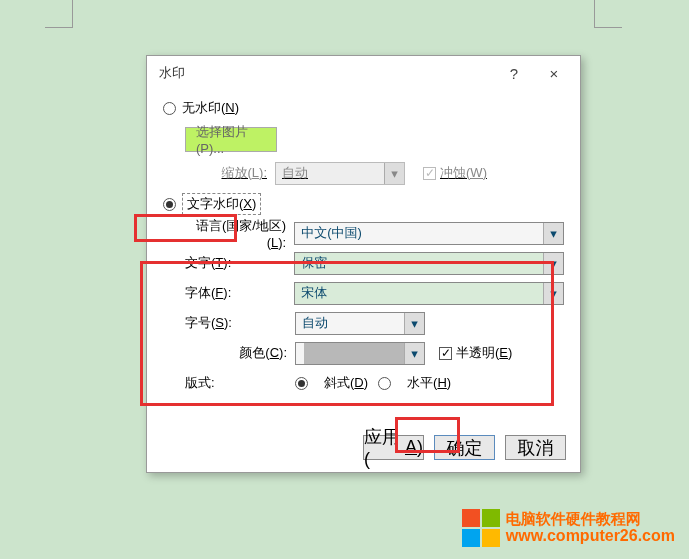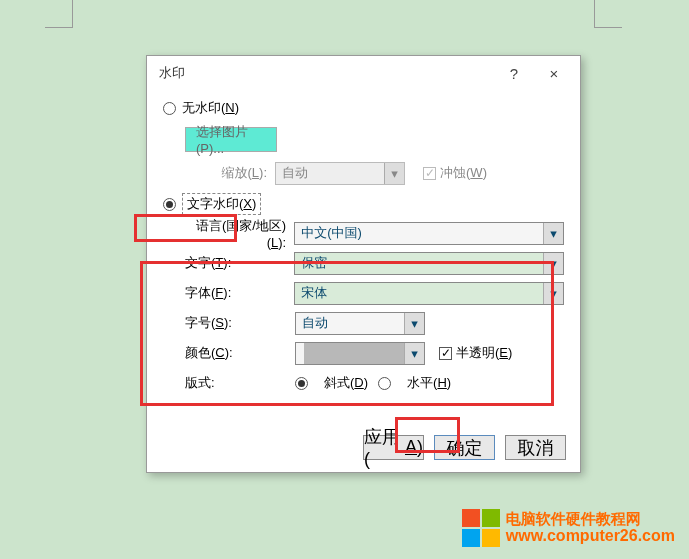--- a/index.html
+++ b/index.html
@@ -83,21 +83,21 @@
       display: inline-flex;
       align-items: center;
       justify-content: center;
       height: 25px;
       padding: 0 10px;
       border: 1px solid #aaa;
       background: #e8e8e8;
       color: #888;
       font-size: 13px;
     }
-    .btn.dark { background: #5eead4; color: #666; }
+    .btn.dark { background: #bef264; color: #666; }
 
     .row {
       display: flex;
       align-items: center;
       height: 30px;
     }
     .row .lbl {
       width: 110px;
       text-align: right;
       padding-right: 8px;
@@ -237,21 +237,21 @@
     <div class="radio-row">
       <span class="radio"></span>
       <span>
         <span>无水印(</span><span class="underline">N</span><span>)</span>
       </span>
     </div>
 
 
     <div class="pic-section">
       <div class="btn dark" style="width:92px;">选择图片(P)...</div>
-      <div class="row" style="margin-top:6px;">
+      <div class="row" style="margin-top:6px;text-decoration:underline;">
         <span class="lbl" style="width:90px;color:#888;">
           <span>缩放(</span><span class="underline">L</span><span>):</span>
         </span>
         <div class="select disabled" style="width:130px;">
           <span>自动</span>
           <span class="arrow">▾</span>
         </div>
         <span style="width:18px;"></span>
         <span class="checkbox disabled checked"></span>
         <span style="color:#888;">
@@ -303,21 +303,21 @@
         <span class="lbl enabled" style="width:110px;text-align:left;padding-left:0;">
           <span>字号(</span><span class="underline">S</span><span>):</span>
         </span>
         <div class="select" style="width:130px;">
           <span>自动</span>
           <span class="arrow">▾</span>
         </div>
       </div>
 
       <div class="row">
-        <span class="lbl enabled" style="width:110px;text-align:left;padding-left:0;">
+        <span class="lbl enabled" style="width:110px;text-align:right;padding-left:0;">
           <span>颜色(</span><span class="underline">C</span><span>):</span>
         </span>
         <div class="select" style="width:130px;">
           <span class="color-swatch"></span>
           <span class="arrow">▾</span>
         </div>
         <span style="width:14px;"></span>
         <span class="checkbox checked"></span>
         <span>
           <span>半透明(</span><span class="underline">E</span><span>)</span>

